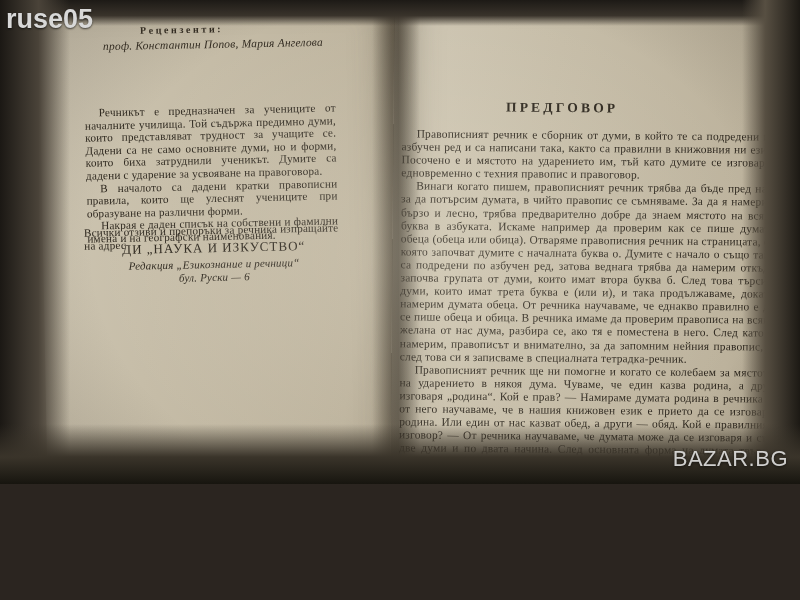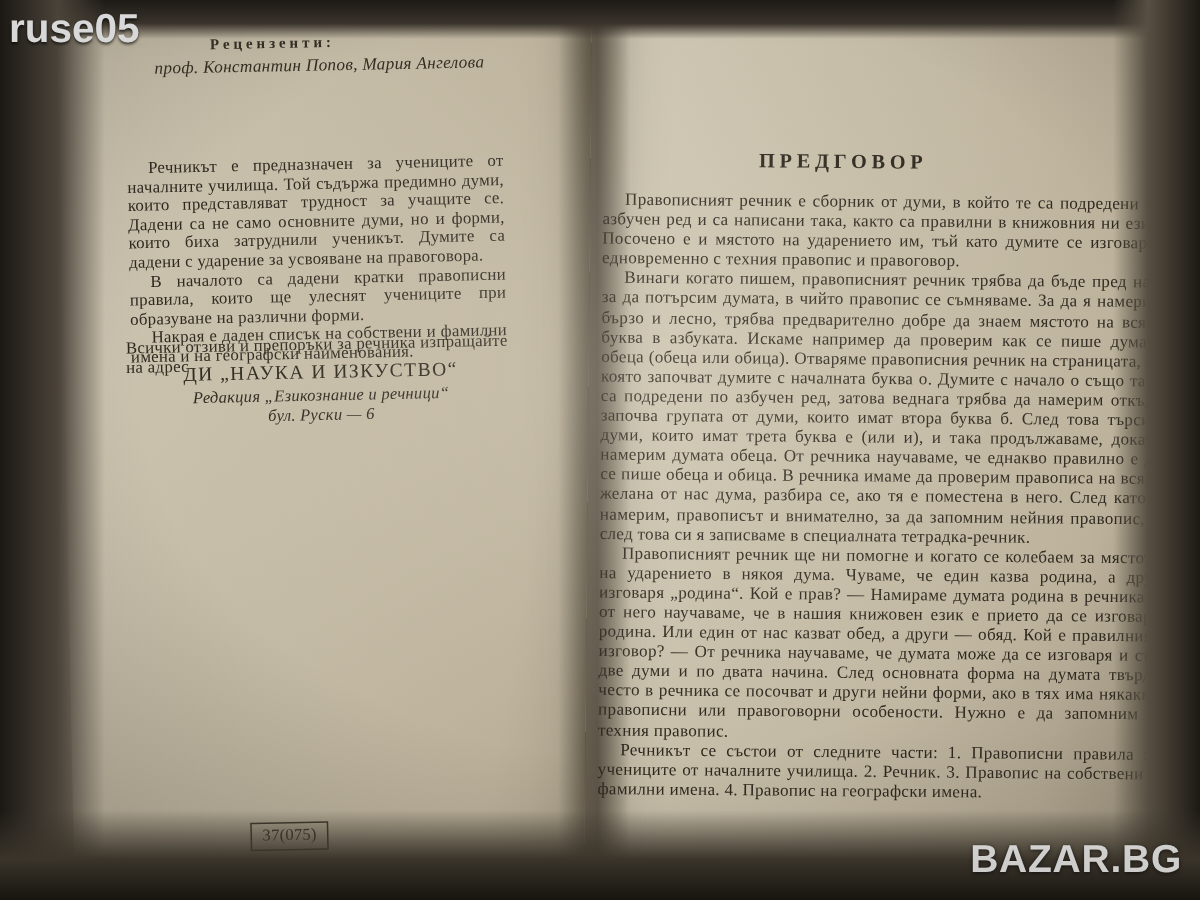--- a/index.html
+++ b/index.html
@@ -9,21 +9,21 @@
   body {
     width: 800px;
     height: 600px;
     overflow: hidden;
     font-family: "Liberation Serif", serif;
     background: #2b2520;
   }
   .photo {
     position: relative;
     width: 800px;
-    height: 600px;
+    height: 484px;
     background:
       radial-gradient(ellipse 120% 80% at 50% 45%, #c9c0ad 0%, #b7ad99 45%, #9c927f 75%, #6e6655 100%);
     overflow: hidden;
   }
 
   
   .edge-top {
     position: absolute;
     left: 0; top: 0; width: 800px; height: 26px;
     background: linear-gradient(180deg, #1d1a16 0%, #39332b 60%, rgba(70,64,53,0) 100%);
@@ -188,22 +188,22 @@
     font-size: 27px;
     font-weight: bold;
     color: #d8d8d8;
     text-shadow: 0 1px 2px rgba(0,0,0,0.65);
     letter-spacing: 0px;
   }
   .wm-bazar {
     position: absolute;
     right: 12px; bottom: 12px;
     font-family: "Liberation Sans", sans-serif;
-    font-size: 26px;
-    font-weight: bold;
+    font-size: 22px;
+    font-weight: normal;
     color: rgba(245,245,245,0.82);
     text-shadow: 0 1px 3px rgba(0,0,0,0.6);
     letter-spacing: 0.5px;
   }
 </style>
 </head>
 <body>
 
 <div class="photo">
 

